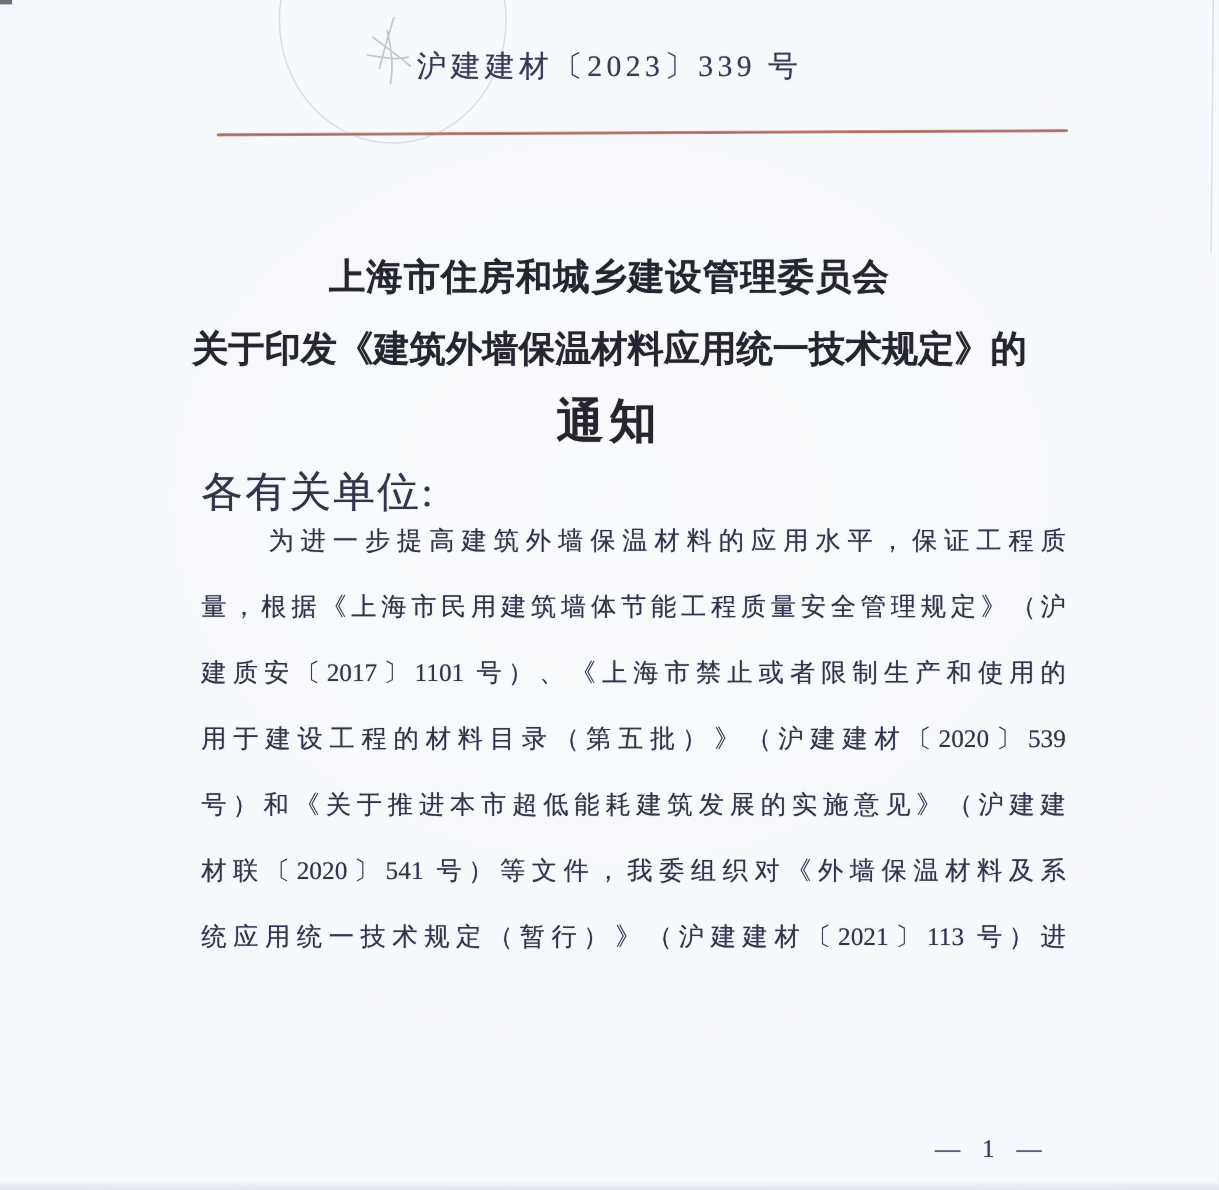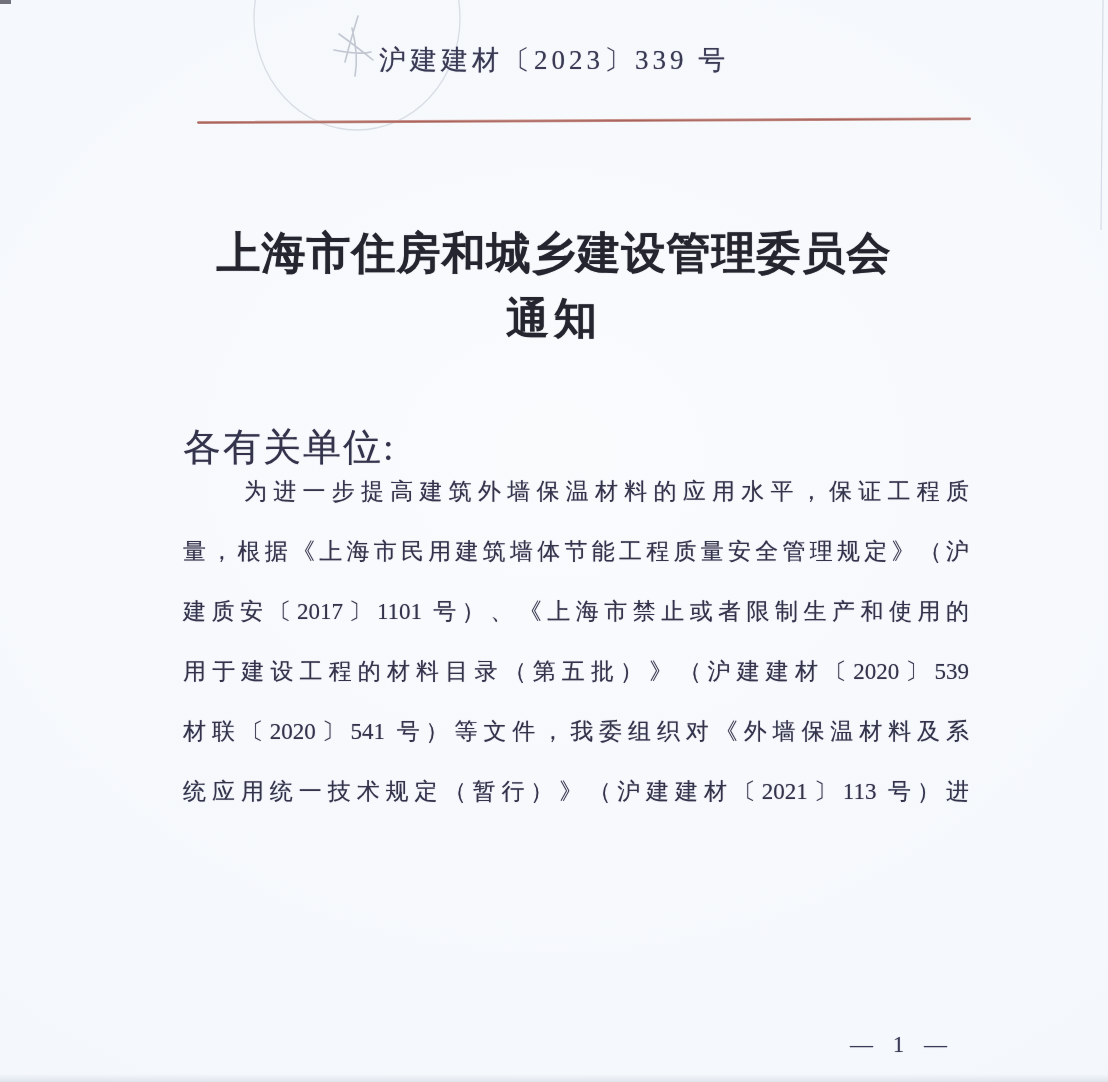--- a/index.html
+++ b/index.html
@@ -56,21 +56,21 @@
   .title-block {
     position: absolute;
     top: 221px;
     left: 0;
     width: 100%;
     text-align: center;
     font-weight: bold;
     color: #25252f;
     text-shadow: 0 0 1px rgba(37,37,47,0.6);
   }
-  .title-line1 { font-size: 44px; line-height: 65px; letter-spacing: 1px; }
+  .title-line1 { font-size: 33px; line-height: 65px; letter-spacing: 1px; }
   .title-line2 { font-size: 33px; line-height: 65px; letter-spacing: 0px; }
   .title-line3 { font-size: 43px; line-height: 65px; letter-spacing: 5px; }
   .salutation {
     position: absolute;
     left: 183px;
     top: 422px;
     font-size: 38px;
     letter-spacing: 2px;
     color: #33334c;
     text-shadow: 0 0 1px rgba(51,51,76,0.5);
@@ -118,29 +118,31 @@
     <rect x="0" y="0" width="11" height="4" fill="rgba(70,70,82,0.75)"></rect>
     <line x1="1103" y1="0" x2="1101" y2="230" stroke="rgba(175,185,205,0.45)" stroke-width="1.2"></line>
   </svg>
 
   <div class="doc-number">沪建建材〔2023〕339 号</div>
 
   <div class="red-line"></div>
 
   <div class="title-block">
     <div class="title-line1">上海市住房和城乡建设管理委员会</div>
+    <div class="title-line2">关于印发《建筑外墙保温材料应用统一技术规定》的</div>
     <div class="title-line3">通知</div>
   </div>
 
   <div class="salutation">各有关单位:</div>
 
   <div class="paragraph">
     <div class="body-line indent">为进一步提高建筑外墙保温材料的应用水平，保证工程质</div>
     <div class="body-line">量，根据《上海市民用建筑墙体节能工程质量安全管理规定》（沪</div>
     <div class="body-line">建质安〔2017〕1101 号）、《上海市禁止或者限制生产和使用的</div>
     <div class="body-line">用于建设工程的材料目录（第五批）》（沪建建材〔2020〕539</div>
+    <div class="body-line">号）和《关于推进本市超低能耗建筑发展的实施意见》（沪建建</div>
     <div class="body-line">材联〔2020〕541 号）等文件，我委组织对《外墙保温材料及系</div>
     <div class="body-line">统应用统一技术规定（暂行）》（沪建建材〔2021〕113 号）进</div>
   </div>
 
   <div class="page-number">— 1 —</div>
 
 </div>
 
 </body></html>

